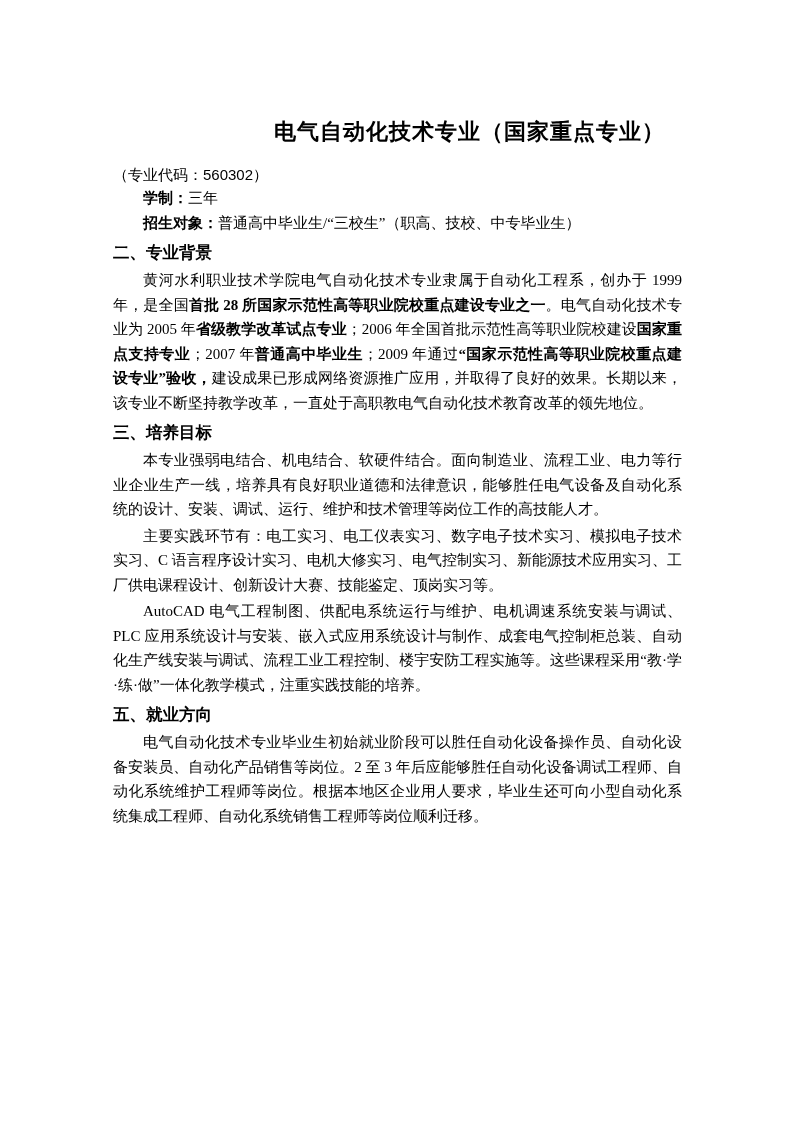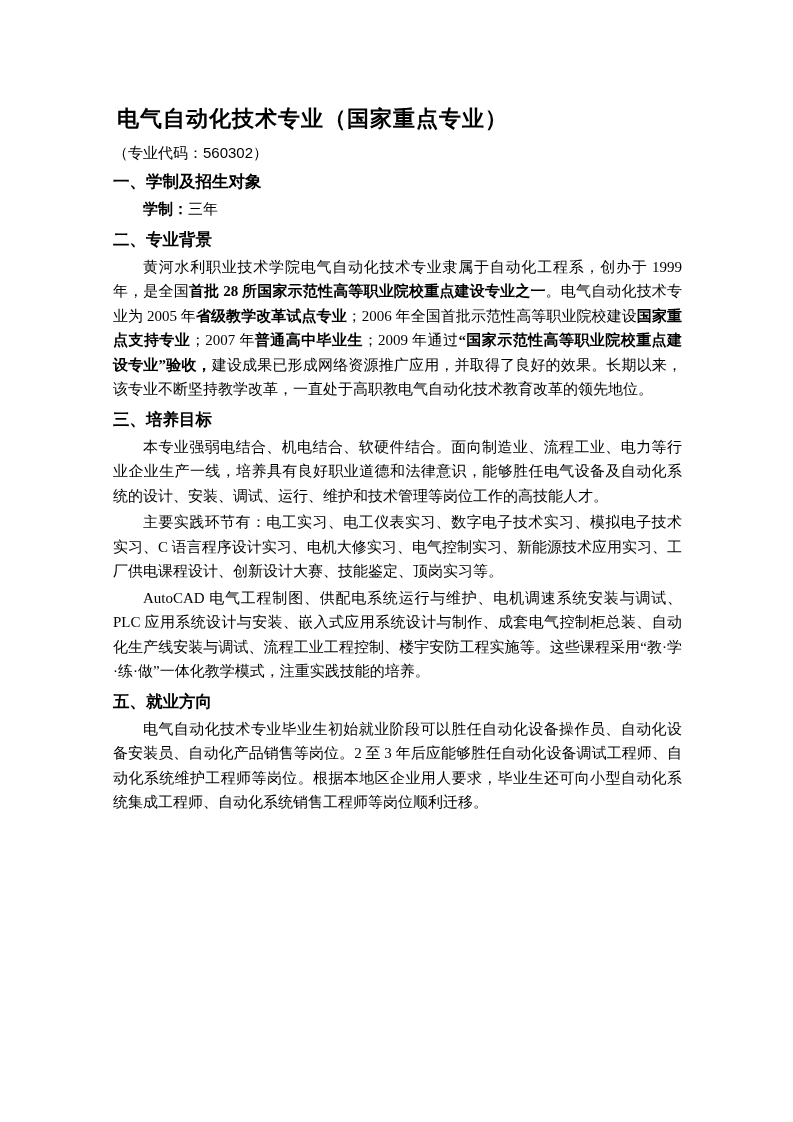--- a/index.html
+++ b/index.html
@@ -12,26 +12,26 @@
     width: 793px;
     height: 1122px;
     box-sizing: border-box;
     background: #ffffff;
     color: #000000;
     padding: 100px 111px 0 113px;
     overflow: hidden;
     font-family: "Liberation Serif", "DejaVu Serif", serif;
   }
   .doc-title {
-    margin: 4px;
+    margin: 17px;
     font-family: "Liberation Sans", "DejaVu Sans", sans-serif;
     font-size: 22px;
     line-height: 30px;
     font-weight: bold;
-    text-align: left;
+    text-align: right;
     letter-spacing: 1px;
   }
   .doc-subtitle {
     margin: 8px 0 0 0;
     font-family: "Liberation Sans", "DejaVu Sans", sans-serif;
     font-size: 15px;
     line-height: 22px;
     font-weight: normal;
     text-align: left;
   }
@@ -66,22 +66,22 @@
   }
 </style>
 </head>
 <body>
 
 <div class="page">
   <h1 class="doc-title">电气自动化技术专业（国家重点专业）</h1>
   <div class="doc-subtitle">（专业代码：560302）</div>
   <div id="sections">
       <div class="section">
-        <h2 class="sec-heading">一、学制及招生对象</h2>
         <div class="item-line"><b>学制：</b><span>三年</span></div>
+        <div class="item-line"><b>招生对象：</b><span>普通高中毕业生/“三校生”（职高、技校、中专毕业生）</span></div>
       </div>
       <div class="section">
         <h2 class="sec-heading">二、专业背景</h2>
         <p class="para"><span>黄河水利职业技术学院电气自动化技术专业隶属于自动化工程系，创办于 1999 年，是全国</span><b>首批 28 所国家示范性高等职业院校重点建设专业之一</b><span>。电气自动化技术专业为 2005 年</span><b>省级教学改革试点专业</b><span>；2006 年全国首批示范性高等职业院校建设</span><b>国家重点支持专业</b><span>；2007 年</span><b>普通高中毕业生</b><span>；2009 年通过</span><b>“国家示范性高等职业院校重点建设专业”验收，</b><span>建设成果已形成网络资源推广应用，并取得了良好的效果。长期以来，该专业不断坚持教学改革，一直处于高职教电气自动化技术教育改革的领先地位。</span></p>
       </div>
       <div class="section">
         <h2 class="sec-heading">三、培养目标</h2>
         <p class="para"><span>本专业强弱电结合、机电结合、软硬件结合。面向制造业、流程工业、电力等行业企业生产一线，培养具有良好职业道德和法律意识，能够胜任电气设备及自动化系统的设计、安装、调试、运行、维护和技术管理等岗位工作的高技能人才。</span></p>
       </div>
       <div class="section">

